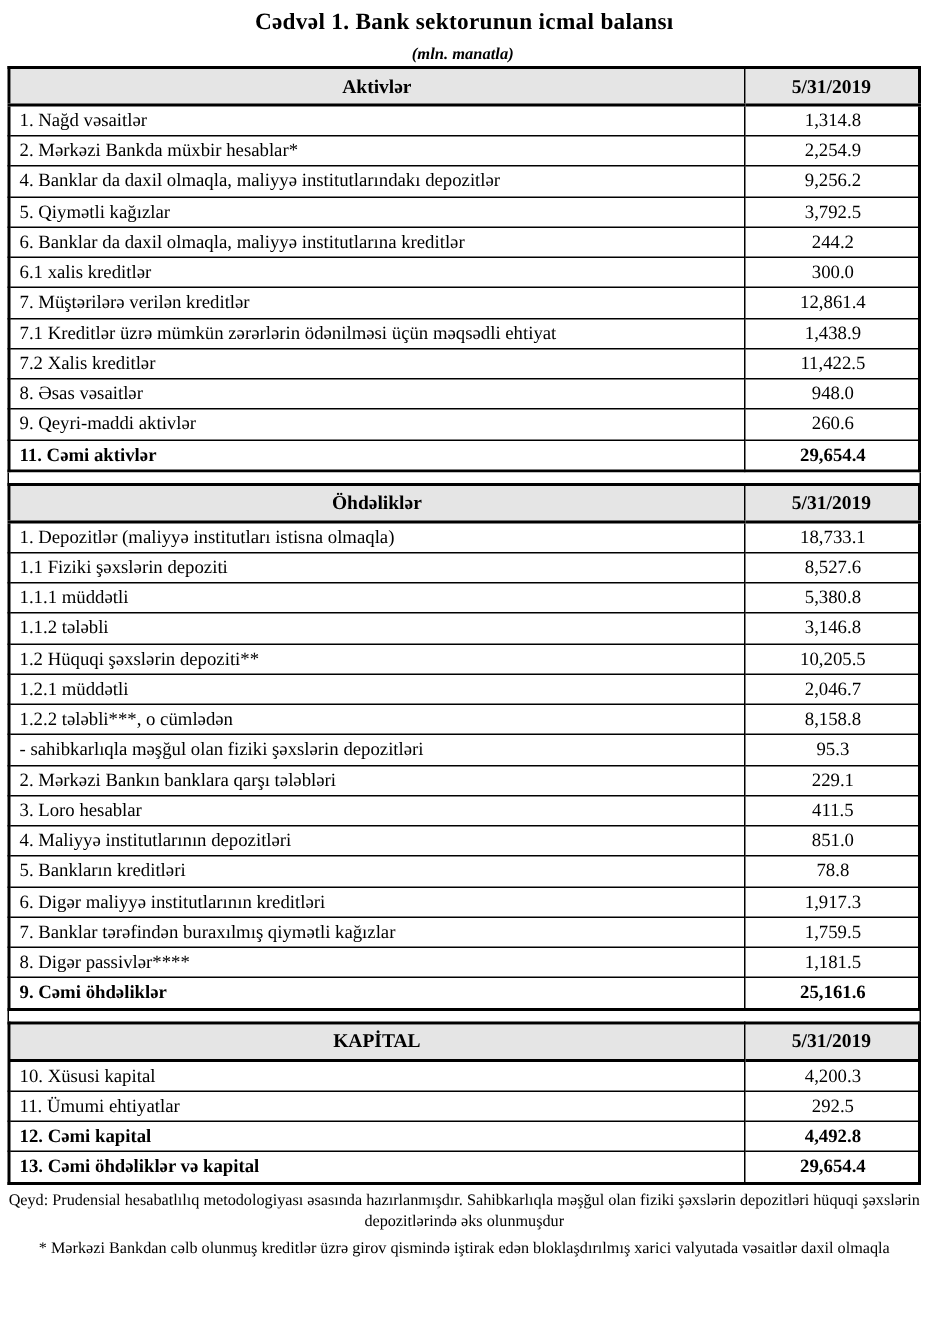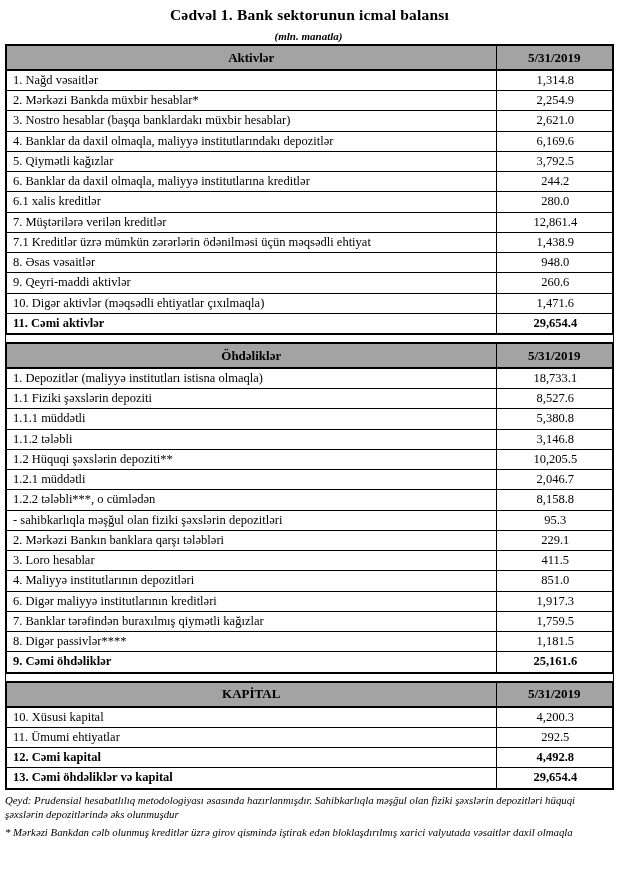--- a/index.html
+++ b/index.html
@@ -34,44 +34,44 @@
   }
   table.balance th, table.balance td {
     border:1px solid #000;
     font-size:12.5px;
     line-height:1.22;
     padding:2px 4px 2px 6px;
     overflow:hidden;
     white-space:nowrap;
   }
   table.balance thead th {
-    background:#a3a3a3;
+    background:#e5e5e5;
     font-weight:bold;
     font-size:13px;
     padding:3.5px 4px;
     border-bottom:2px solid #000;
     margin-top:17px;
   }
   td.value { text-align:center; padding:2px 4px; }
   col.label-col { width:auto; }
   col.value-col { width:117px; }
   tr.bold td { font-weight:bold; }
   td.ind1 { padding-left:32px; }
   td.ind2 { padding-left:50px; }
   .gap {
     height:7px;
     border-left:1px solid #000;
     border-right:1px solid #000;
     background:#fff;
   }
   .footnotes {
     margin-top:3px;
-    font-style:italic;
     font-size:10.8px;
     line-height:1.3;
+    text-align:center;
   }
   .footnotes p { margin:0 0 3px 0; white-space:normal; }
   .footnotes p.spaced { margin-top:4px; }
 </style>
 </head>
 <body>
 
 <div class="page">
 
   <div class="title">Cədvəl 1. Bank sektorunun icmal balansı</div>
@@ -92,58 +92,54 @@
     <tbody>
         <tr>
           <td class="label">1. Nağd vəsaitlər</td>
           <td class="value">1,314.8</td>
         </tr>
         <tr>
           <td class="label">2. Mərkəzi Bankda müxbir hesablar*</td>
           <td class="value">2,254.9</td>
         </tr>
         <tr>
-          <td class="label">3. Nostro hesablar (başqa banklardakı müxbir hesablar)</td>
-          <td class="value">2,621.0</td>
-        </tr>
-        <tr>
           <td class="label">4. Banklar da daxil olmaqla, maliyyə institutlarındakı depozitlər</td>
-          <td class="value">6,169.6</td>
+          <td class="value">9,256.2</td>
         </tr>
         <tr>
           <td class="label">5. Qiymətli kağızlar</td>
           <td class="value">3,792.5</td>
         </tr>
         <tr>
           <td class="label">6. Banklar da daxil olmaqla, maliyyə institutlarına kreditlər</td>
           <td class="value">244.2</td>
         </tr>
         <tr>
           <td class="label">6.1  xalis kreditlər</td>
-          <td class="value">280.0</td>
+          <td class="value">300.0</td>
         </tr>
         <tr>
           <td class="label">7. Müştərilərə verilən kreditlər</td>
           <td class="value">12,861.4</td>
         </tr>
         <tr>
           <td class="label">7.1 Kreditlər üzrə mümkün zərərlərin ödənilməsi üçün məqsədli ehtiyat</td>
           <td class="value">1,438.9</td>
         </tr>
         <tr>
+          <td class="label">7.2 Xalis kreditlər</td>
+          <td class="value">11,422.5</td>
+        </tr>
+        <tr>
           <td class="label">8.  Əsas vəsaitlər</td>
           <td class="value">948.0</td>
         </tr>
         <tr>
           <td class="label">9. Qeyri-maddi aktivlər</td>
           <td class="value">260.6</td>
-        </tr>
-        <tr>
-          <td class="label">10. Digər aktivlər (məqsədli ehtiyatlar çıxılmaqla)</td>
-          <td class="value">1,471.6</td>
         </tr>
         <tr class="bold">
           <td class="label">11. Cəmi aktivlər</td>
           <td class="value">29,654.4</td>
         </tr>
       </tbody>
   </table>
 
   <div class="gap"></div>
 
@@ -197,20 +193,24 @@
         </tr>
         <tr>
           <td class="label">3. Loro hesablar</td>
           <td class="value">411.5</td>
         </tr>
         <tr>
           <td class="label">4. Maliyyə institutlarının  depozitləri</td>
           <td class="value">851.0</td>
         </tr>
         <tr>
+          <td class="label">5. Bankların kreditləri</td>
+          <td class="value">78.8</td>
+        </tr>
+        <tr>
           <td class="label">6. Digər maliyyə institutlarının kreditləri</td>
           <td class="value">1,917.3</td>
         </tr>
         <tr>
           <td class="label">7. Banklar tərəfindən buraxılmış qiymətli kağızlar</td>
           <td class="value">1,759.5</td>
         </tr>
         <tr>
           <td class="label">8. Digər passivlər****</td>
           <td class="value">1,181.5</td>

